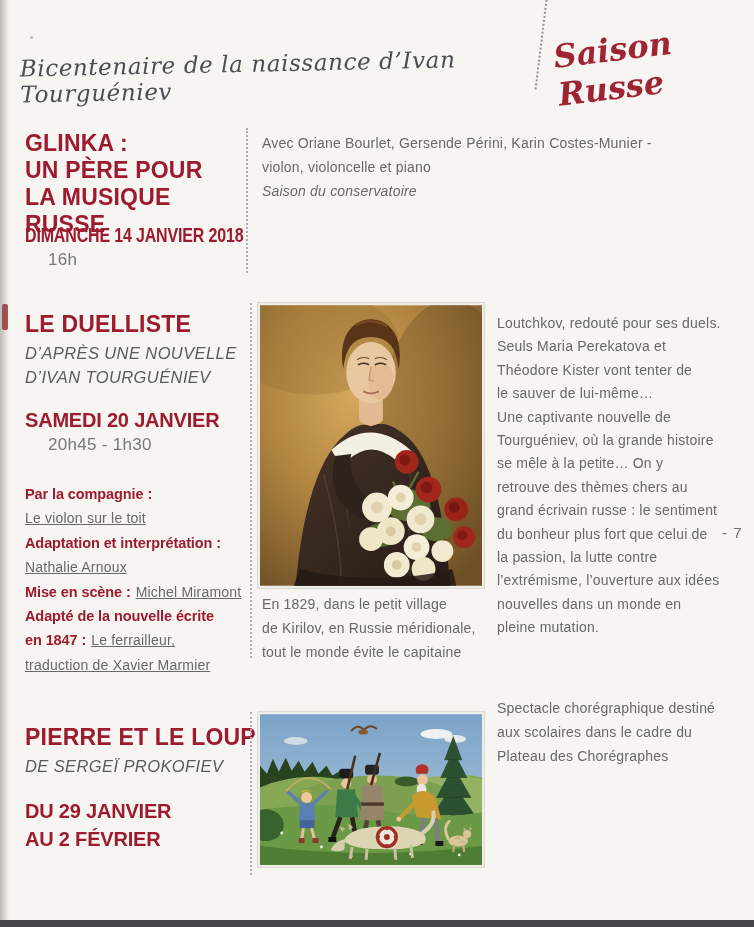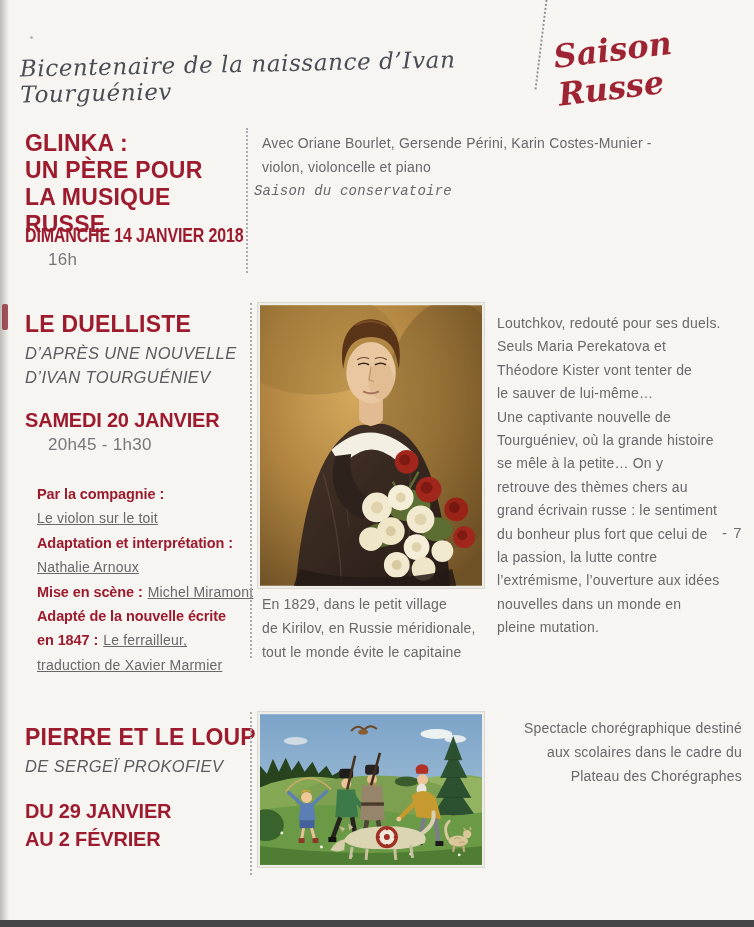--- a/index.html
+++ b/index.html
@@ -65,31 +65,31 @@
   <div class="abs dotted-diagonal"></div>
   <div class="abs script-brand">Saison Russe</div>
 
   
   <section>
     <div class="abs h-title" style="left:25px;top:130px;width:230px;">GLINKA :<br>UN PÈRE POUR<br>LA MUSIQUE RUSSE</div>
     <div class="abs date xl" style="left:25px;top:224px;">DIMANCHE 14 JANVIER 2018</div>
     <div class="abs time" style="left:25px;top:250px;">16h</div>
     <div class="vdot" style="left:246px;top:128px;height:145px;"></div>
     <div class="abs body-text" style="left:262px;top:131px;width:480px;">Avec Oriane Bourlet, Gersende Périni, Karin Costes-Munier -<br>violon, violoncelle et piano</div>
-    <div class="abs body-text italic" style="left:254px;top:179px;width:480px;font-family:Liberation Mono, monospace;">Saison du conservatoire</div>
+    <div class="abs body-text italic" style="left:262px;top:179px;width:480px;">Saison du conservatoire</div>
   </section>
 
   
   <section>
     <div class="abs h-title" style="left:25px;top:311px;">LE DUELLISTE</div>
     <div class="abs subtitle" style="left:25px;top:341px;">D’APRÈS UNE NOUVELLE<br>D’IVAN TOURGUÉNIEV</div>
     <div class="abs date" style="left:25px;top:409px;">SAMEDI 20 JANVIER</div>
     <div class="abs time" style="left:25px;top:435px;">20h45 - 1h30</div>
 
-    <div class="abs credits" style="left:25px;top:482px;width:238px;margin-left:12px;">
+    <div class="abs credits" style="left:25px;top:482px;width:238px;">
       <div><span class="credit-label">Par la compagnie :</span><span class="credit-value"></span></div>
       <div><span class="credit-label"></span><span class="credit-value">Le violon sur le toit</span></div>
       <div><span class="credit-label">Adaptation et interprétation :</span><span class="credit-value"></span></div>
       <div><span class="credit-label"></span><span class="credit-value">Nathalie Arnoux</span></div>
       <div><span class="credit-label">Mise en scène :</span><span class="credit-value">Michel Miramont</span></div>
       <div><span class="credit-label">Adapté de la nouvelle écrite</span><span class="credit-value"></span></div>
       <div><span class="credit-label">en 1847 :</span><span class="credit-value">Le ferrailleur,</span></div>
       <div><span class="credit-label"></span><span class="credit-value">traduction de Xavier Marmier</span></div>
     </div>
 
@@ -280,16 +280,16 @@
 
         <path d="M190,126 Q184,114 191,108" fill="none" stroke="#d9c79a" stroke-width="2.8" stroke-linecap="round"></path>
         <ellipse cx="200" cy="128" rx="10" ry="5.5" fill="#d9c79a"></ellipse>
         <circle cx="209" cy="121" r="4.2" fill="#d9c79a"></circle>
         <path d="M206,118 l-1,-4 l3,2 Z M211,117 l1,-4 l2,3 Z" fill="#c4ad7c"></path>
         <path d="M196,126 q3,-3 6,0 M201,130 q3,-3 6,0" stroke="#b89f6e" stroke-width="1" fill="none"></path>
         <path d="M196,132 L195,139 M205,132 L206,139" stroke="#c4ad7c" stroke-width="2.2"></path>
       </svg>
     </div>
 
-    <div class="abs body-text" style="left:497px;top:716px;width:245px;text-align:right;">Spectacle chorégraphique destiné<br>aux scolaires dans le cadre du<br>Plateau des Chorégraphes</div>
+    <div class="abs body-text" style="left:497px;top:696px;width:245px;">Spectacle chorégraphique destiné<br>aux scolaires dans le cadre du<br>Plateau des Chorégraphes</div>
   </section>
 
 </div>
 
 </body></html>

